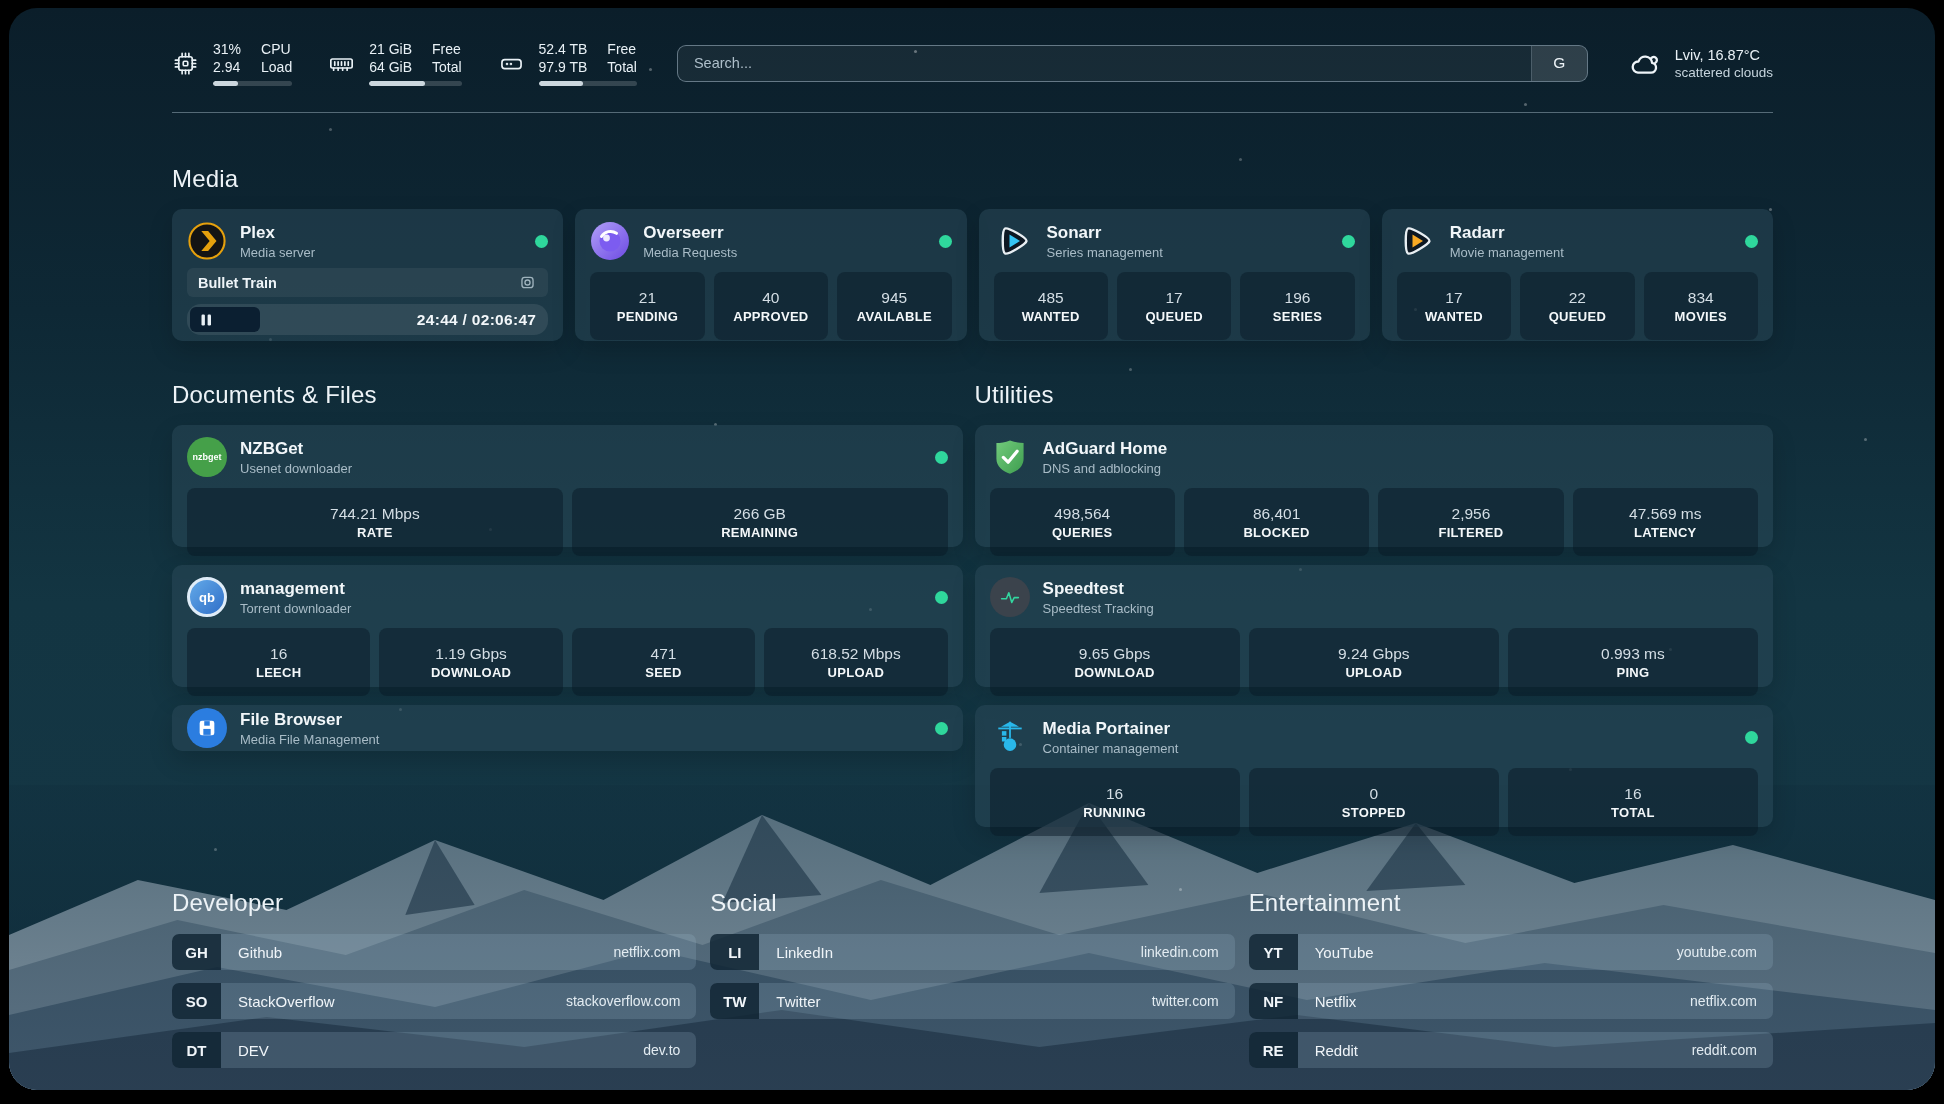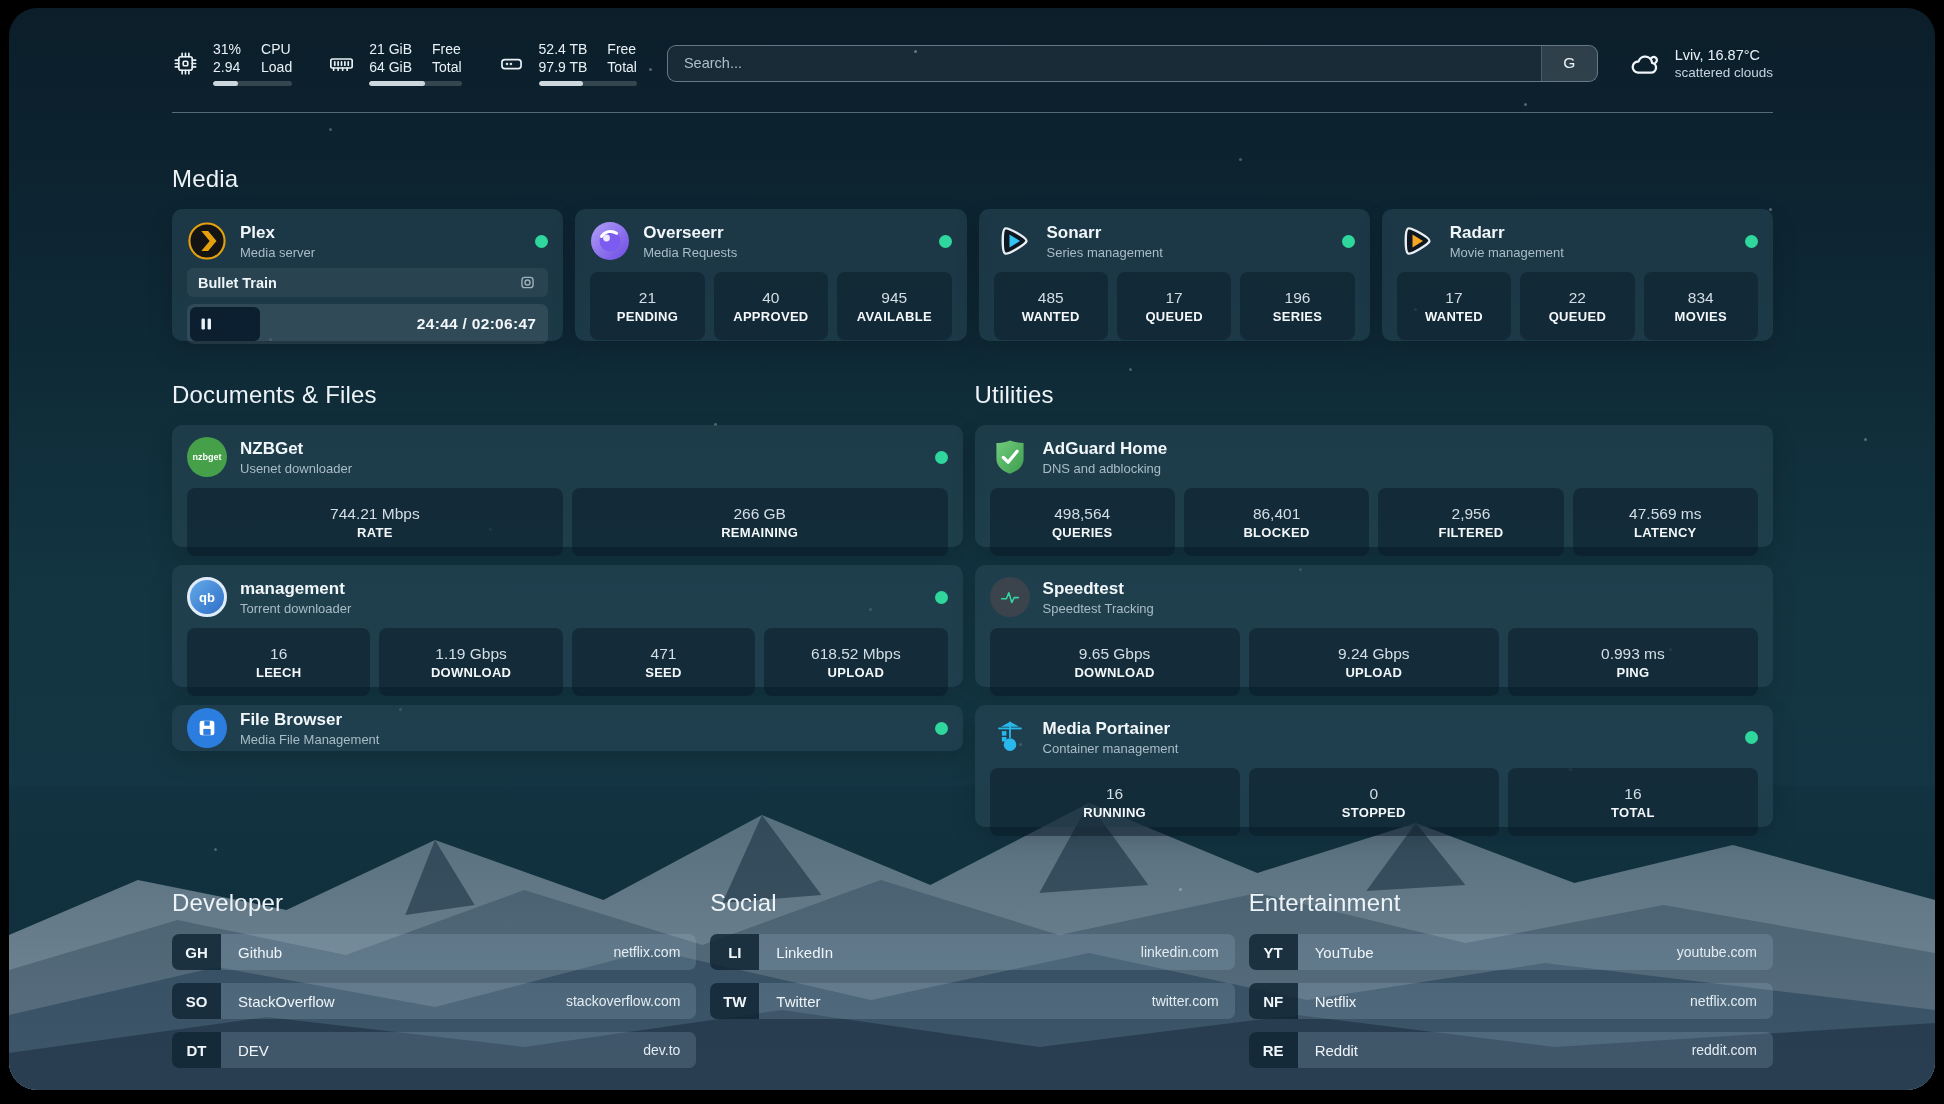--- a/index.html
+++ b/index.html
@@ -21,21 +21,21 @@
 
   
   .topbar { display:flex; align-items:center; height:58px; }
   .hw-stats { display:flex; gap:36px; }
   .sw { display:flex; align-items:center; gap:14px; }
   .sw-body { display:flex; flex-direction:column; gap:5px; }
   .sw-text { display:flex; gap:20px; font-size:14px; color:#e9f1f6; line-height:1.3; font-weight:500; }
   .sw-col { display:flex; flex-direction:column; }
   .sw-bar { height:5px; width:100%; border-radius:3px; background:rgba(255,255,255,.17); overflow:hidden; }
   .sw-fill { height:100%; background:#ccd7de; border-radius:3px; }
-  .search { flex:1; margin:0 30px; height:37px; display:flex; align-items:stretch; border:1px solid rgba(165,185,200,.55);
+  .search { flex:1; margin:0 40px; height:37px; display:flex; align-items:stretch; border:1px solid rgba(165,185,200,.55);
             border-radius:9px; background:rgba(255,255,255,.05); overflow:hidden; }
   .search input { flex:1; background:transparent; border:none; outline:none; color:#e9f1f6; font-size:14.5px; padding:0 16px;
                   font-family:inherit; }
   .search input::placeholder { color:#aebfca; }
   .g-btn { width:56px; border:none; border-left:1px solid rgba(165,185,200,.25); background:rgba(255,255,255,.10);
            color:#eef4f8; font-size:15.5px; font-weight:500; cursor:pointer; font-family:inherit; }
   .weather { display:flex; align-items:center; gap:13px; color:#e9f1f6; }
   .weather .w1 { font-size:14.5px; font-weight:500; }
   .weather .w2 { font-size:13.5px; color:#c6d4dd; margin-top:2px; }
   .divider { margin-top:20px; border:none; border-top:1px solid rgba(205,225,238,.38); }
@@ -60,21 +60,21 @@
   .stat-label { font-size:13px; font-weight:700; color:#f4f8fa; letter-spacing:.3px; }
   .card.h-std { height:122px; }
   .card.h-media { height:132px; }
   .card.h-slim { height:46px; display:flex; align-items:center; }
   .card.h-slim .app-head { width:100%; }
 
   
   .np-row { margin-top:7px; height:29px; background:rgba(255,255,255,.06); border-radius:6px; display:flex; align-items:center;
             justify-content:space-between; padding:0 11px; }
   .np-title { font-size:14.5px; font-weight:600; color:#eef4f8; }
-  .pp-bar { margin-top:7px; position:relative; height:40px; background:rgba(255,255,255,.09); border-radius:7px; }
+  .pp-bar { margin-top:7px; position:relative; height:31px; background:rgba(255,255,255,.09); border-radius:14px; }
   .pp-fill { position:absolute; left:3px; top:3px; bottom:3px; background:#0b1f31; border-radius:6px; display:flex;
              align-items:center; padding-left:11px; }
   .pp-time { position:absolute; right:12px; top:0; bottom:0; display:flex; align-items:center; font-size:15.5px; font-weight:700;
              color:#f3f7fa; letter-spacing:.3px; }
 
   
   .nzb-circle { background:#45a049; color:#fff; font-size:9px; font-weight:700; }
   .qb-circle { background:linear-gradient(135deg,#63a9e8,#2f6fc8); border:3px solid #dfecf8; color:#fff; font-size:13px; font-weight:700; }
   .st-circle { background:#3b434c; }
 

